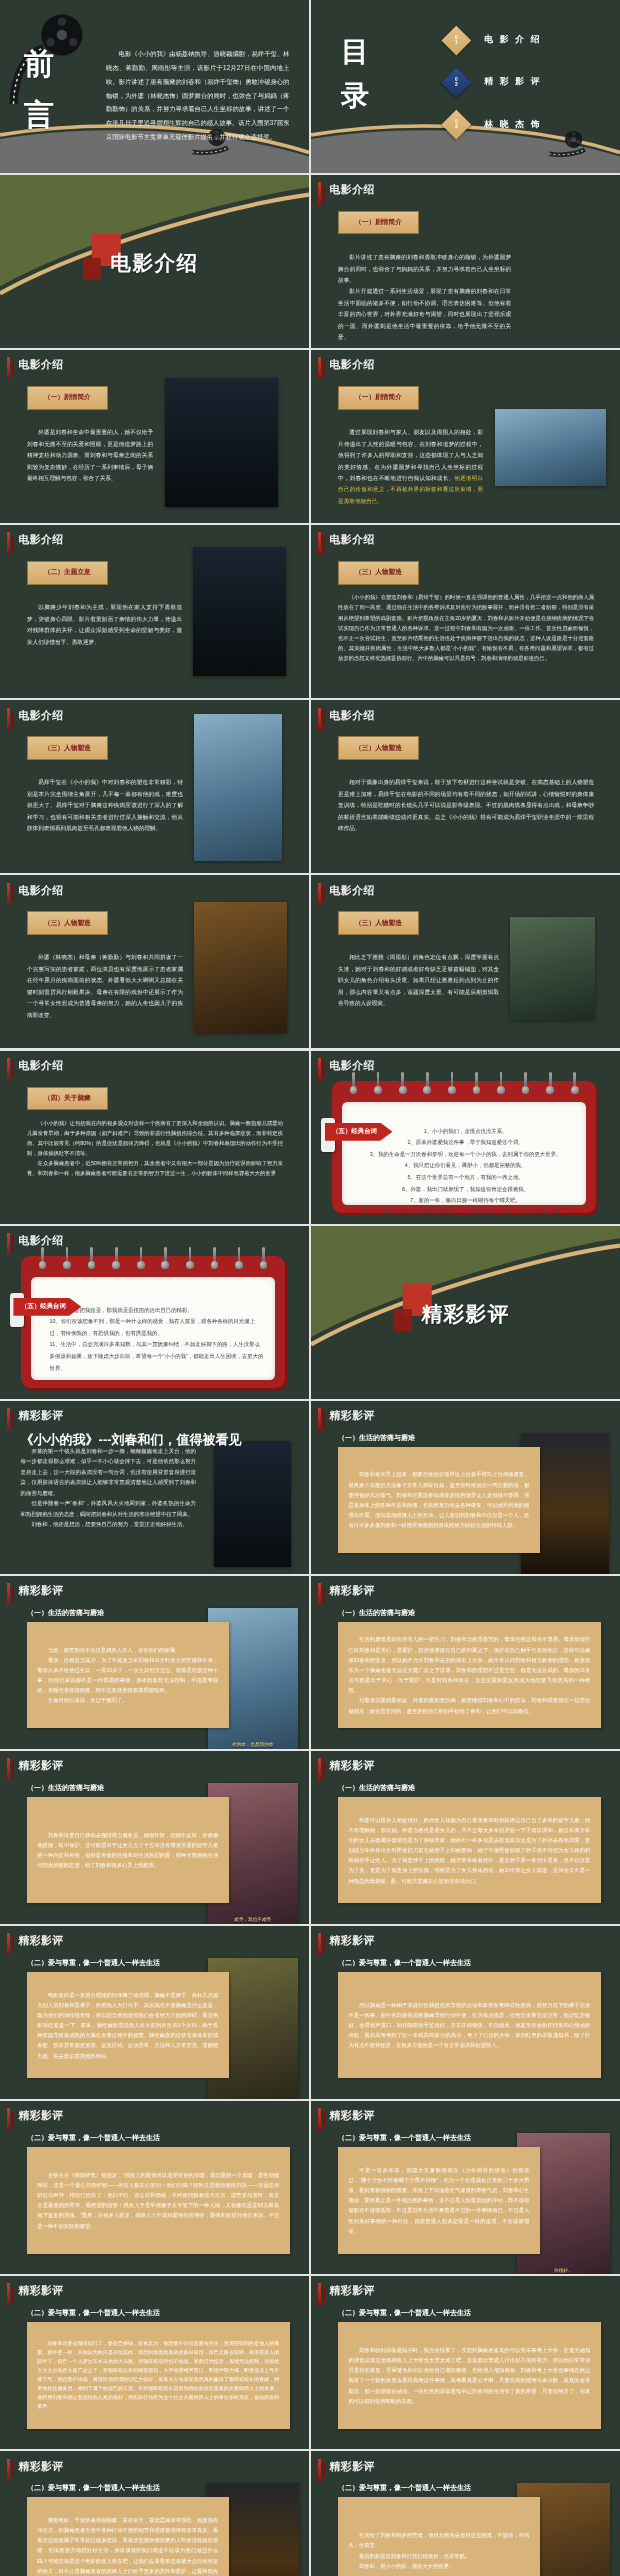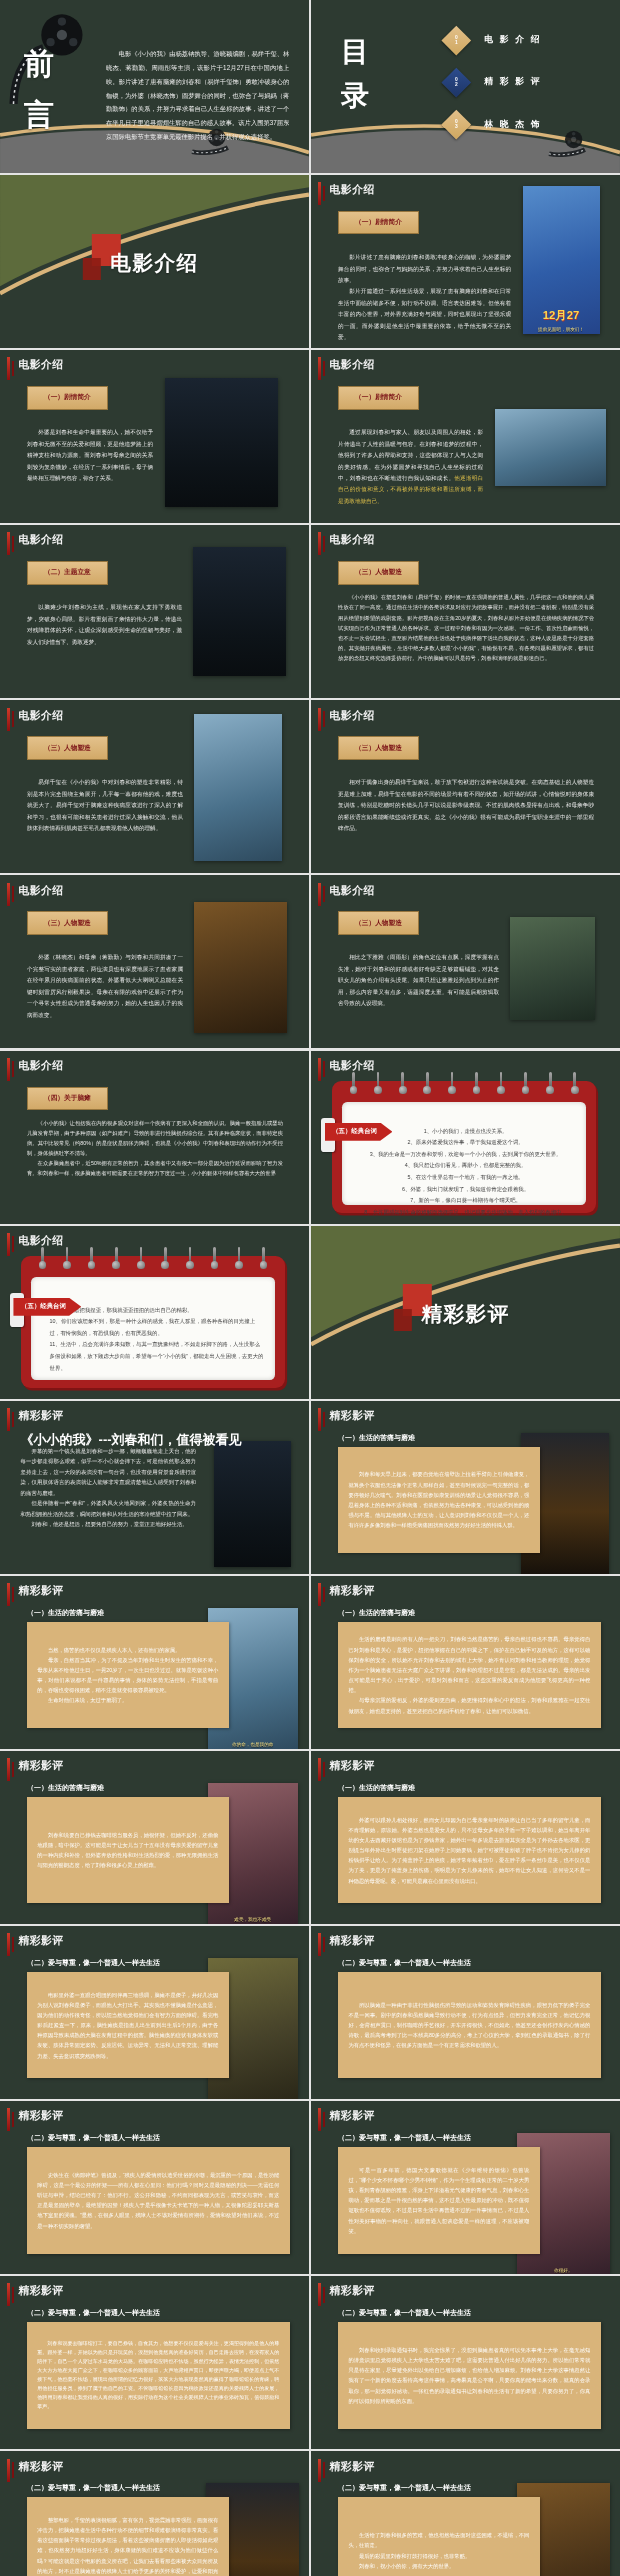--- a/index.html
+++ b/index.html
@@ -172,24 +172,20 @@
       <div class="shdr">
         <span class="bar-a"></span>
         <span class="bar-b"></span>
         <h2>电影介绍</h2>
       </div>
       <div class="badge">（一）剧情简介</div>
       <div class="ibody" style="right: 109px;">
         <p>影片讲述了患有脑瘫的刘春和勇敢冲破身心的枷锁，为外婆圆梦舞台的同时，也弥合了与妈妈的关系，并努力寻求着自己人生坐标的故事。</p>
         <p>影片开篇通过一系列生活场景，展现了患有脑瘫的刘春和在日常生活中面临的诸多不便，如行动不协调、语言表达困难等。但他有着丰富的内心世界，对外界充满好奇与渴望，同时也展现出了坚强乐观的一面。而外婆则是他生活中最重要的依靠，给予他无微不至的关爱。</p>
       </div>
-      <div class="ph ph-poster" style="width: 77px; height: 148px; top: 11.3px; right: 20.6px;">
-        <div class="big">12月27</div>
-        <div class="cap">提前见面吧，朋友们！</div>
-      </div>
     </div>
     <div class="slide">
       <div class="shdr">
         <span class="bar-a"></span>
         <span class="bar-b"></span>
         <h2>电影介绍</h2>
       </div>
       <div class="badge">（一）剧情简介</div>
       <div class="ibody" style="right: 156px;">
         <p>外婆是刘春和生命中最重要的人，她不仅给予刘春和无微不至的关爱和照顾，更是他追梦路上的精神支柱和动力源泉。而刘春和与母亲之间的关系则较为复杂微妙，在经历了一系列事情后，母子俩最终相互理解与包容，弥合了关系。</p>

